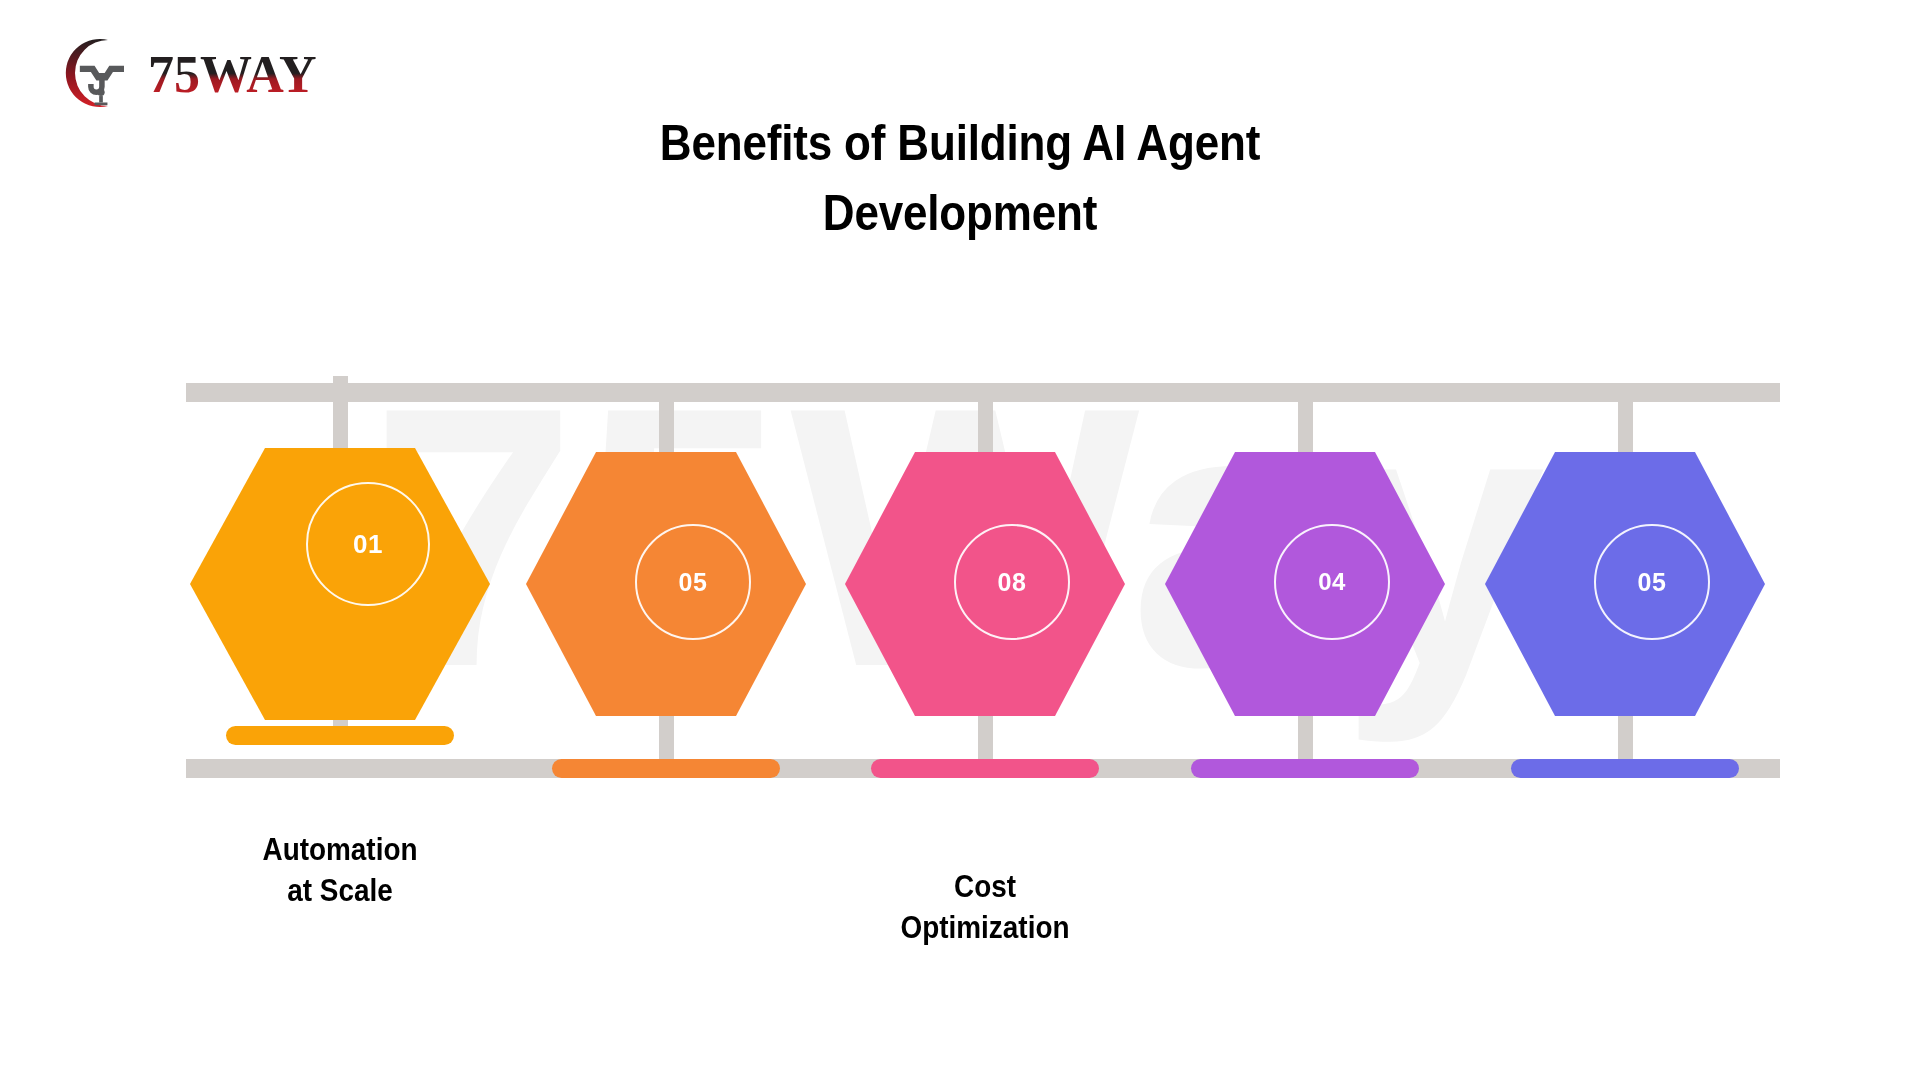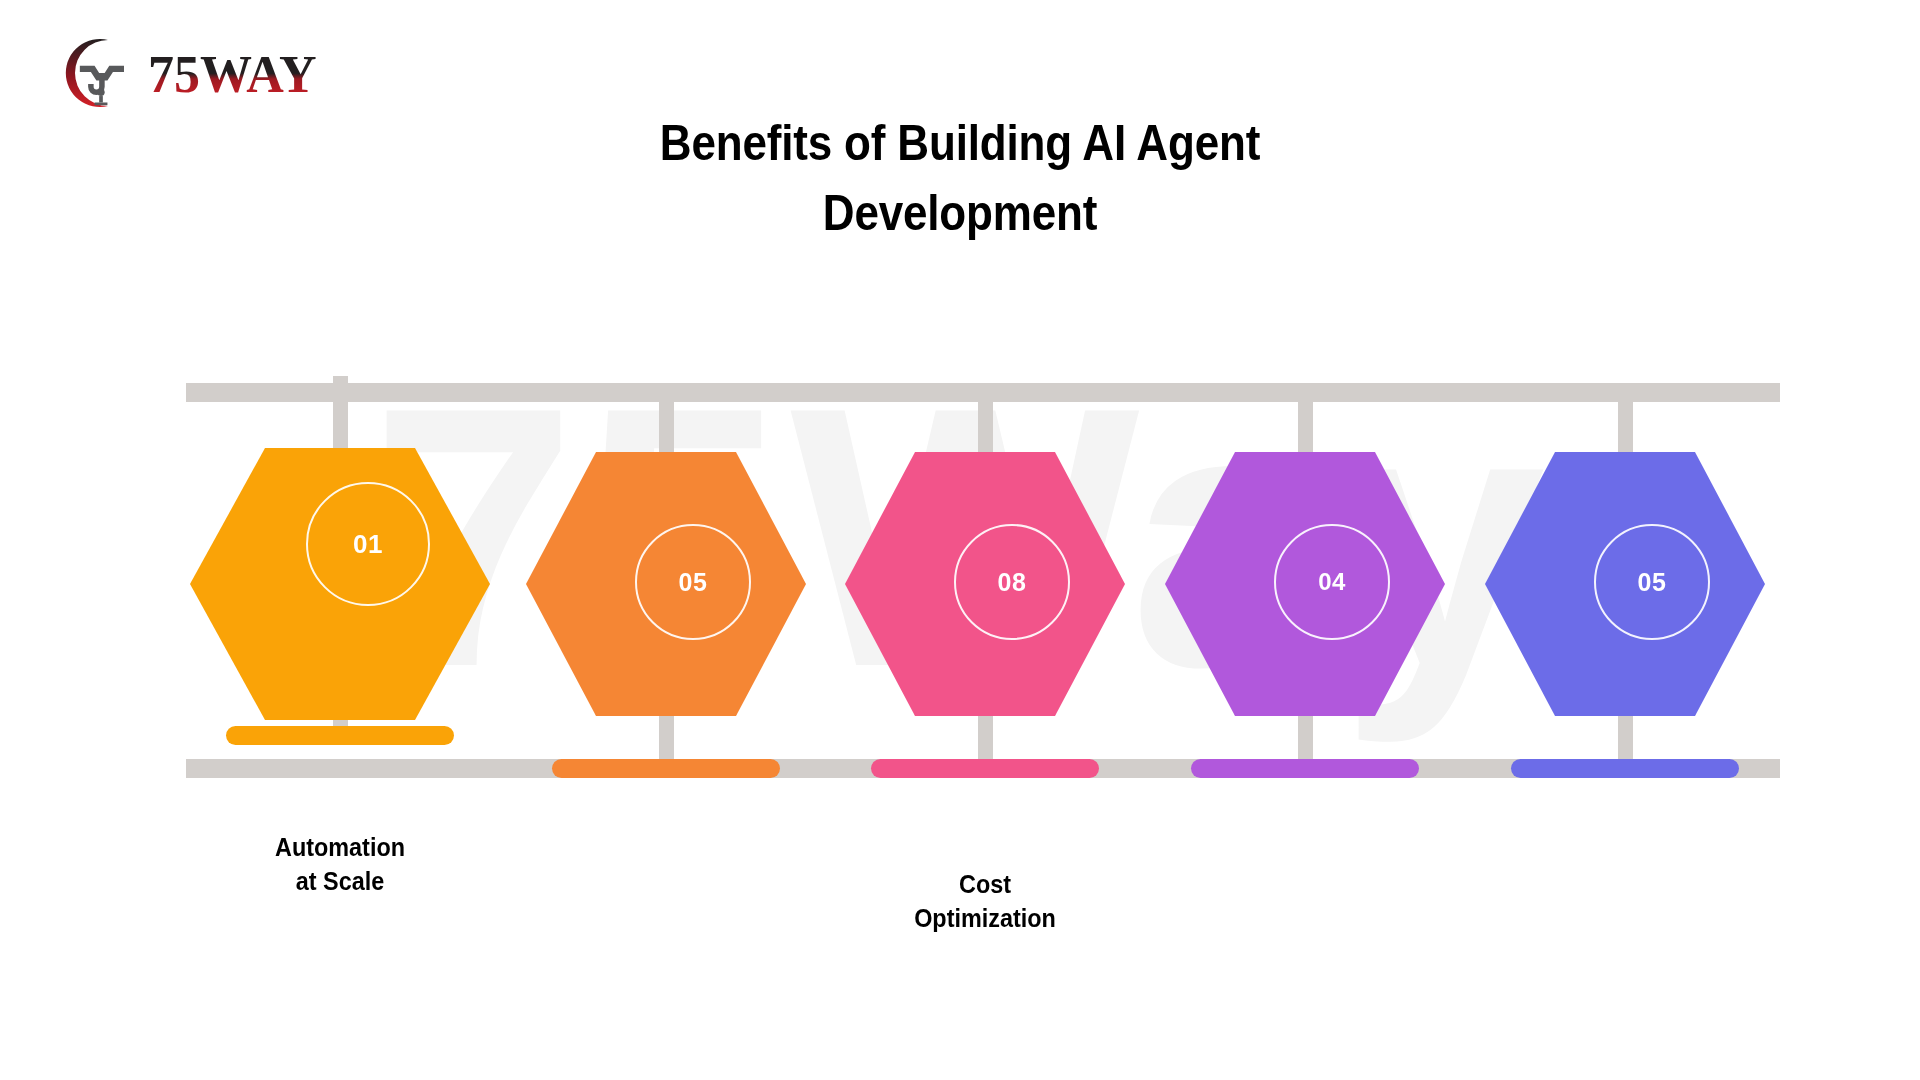--- a/index.html
+++ b/index.html
@@ -130,21 +130,21 @@
     height: 19px;
     border-radius: 10px;
   }
 
   .caption {
     position: absolute;
     left: 50%;
     transform: translateX(-50%);
     width: 250px;
     text-align: center;
-    font-size: 26px;
+    font-size: 31px;
     font-weight: bold;
     line-height: 1.32;
     color: #000000;
     transform-origin: center top;
   }
   .caption-inner { transform: scaleX(0.90); display: block; }
 </style>
 </head>
 <body>
 

